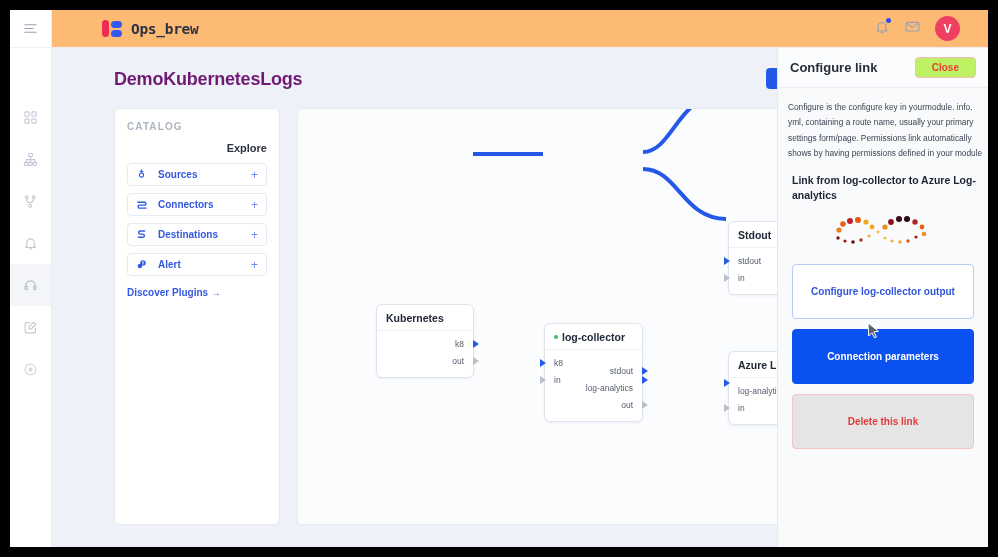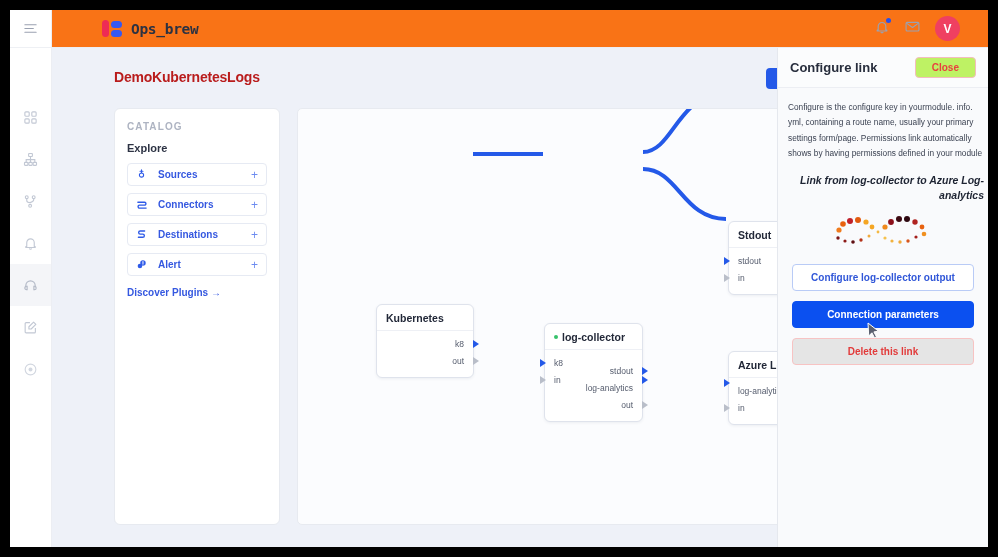--- a/index.html
+++ b/index.html
@@ -36,21 +36,21 @@
     color: #b9bfcc;
   }
   #rail .railitem.active { background: #f4f5f8; }
   #rail .railspacer { height: 48px; }
   #rail svg { display: block; }
 
   
   #topbar {
     position: absolute; left: 42px; top: 0;
     width: 936px; height: 38px;
-    background: #f97316;
+    background: #fdba74;
     border-bottom: 1px solid #eceef3;
     display: flex; align-items: center;
   }
   .brand { display: flex; align-items: center; margin-left: 50px; }
   .brand-mark { display: flex; align-items: center; gap: 2px; margin-right: 9px; }
   .bm-bar { width: 7px; height: 17px; border-radius: 3.5px; background: #ee2b55; }
   .bm-stack { display: flex; flex-direction: column; gap: 2px; }
   .bm-dot { width: 11px; height: 7px; border-radius: 4px; background: #3558f2; }
   .brand-text {
     font-size: 14.5px; font-weight: 700; color: #2c3242;
@@ -76,21 +76,21 @@
   #page {
     position: absolute; left: 42px; top: 38px;
     width: 936px; height: 499px;
     background: #eef1f8;
   }
   #pagehead {
     position: absolute; left: 0; top: 0; width: 936px; height: 54px;
   }
   #pagetitle {
     position: absolute; left: 62px; top: 21px;
-    font-size: 14px; font-weight: 700; color: #b91c1c; letter-spacing: -.2px;
+    font-size: 18px; font-weight: 700; color: #701a75; letter-spacing: -.2px;
   }
   #headbtns {
     position: absolute; right: 38px; top: 20px;
     display: flex; gap: 7px;
   }
   .hbtn {
     height: 21px; padding: 0 10px;
     background: #2459e8; color: #fff;
     border: none; border-radius: 4px;
     font-size: 10.5px; font-weight: 700;
@@ -117,21 +117,21 @@
     margin-bottom: 17px;
   }
   .searchbox input {
     border: none; outline: none; flex: 1;
     font-size: 10.5px; color: #707788;
     font-family: "Liberation Sans", sans-serif;
     background: transparent;
   }
   .searchbox input::placeholder { color: #868d9d; }
   .explore {
-    font-size: 11px; font-weight: 700; color: #2d3344; margin-bottom: 9px;
+    font-size: 11px; font-weight: 700; color: #2d3344; margin-bottom: 9px; text-align: right;
   }
   .cat-item {
     height: 23px; border: 1px solid #e6eaf3; border-radius: 4px;
     display: flex; align-items: center; padding: 0 8px;
     margin-bottom: 7px;
   }
   .cat-ico { width: 16px; color: #2e5ae8; display: flex; align-items: center; }
   .cat-name {
     font-size: 10px; font-weight: 700; color: #3558e0; margin-left: 6px;
   }
@@ -204,31 +204,30 @@
     font-size: 10px; font-weight: 700;
     padding: 4px 16px;
     font-family: "Liberation Sans", sans-serif;
   }
   #paneldesc {
     font-size: 8.3px; color: #3b4252; line-height: 1.85;
     padding: 12px 4px 0 10px;
   }
   #panelsub {
     font-size: 10.5px; font-weight: 700; color: #1e2433;
-    text-align: right; line-height: 1.35;
+    text-align: left; line-height: 1.35;
     padding: 12px 4px 0 14px;
-    font-style: italic;
   }
   #dots { height: 56px; position: relative; margin-top: 6px; }
   #dots svg { display: block; margin: 0 auto; }
   #panelbtns { padding: 0 14px; }
   .pbtn {
     display: block; width: 100%;
     border-radius: 4px; font-size: 10px; font-weight: 700;
-    padding: 7px 0; margin-bottom: 10px;
+    padding: 21px 0; margin-bottom: 10px;
     text-align: center;
     font-family: "Liberation Sans", sans-serif;
   }
   .pbtn.outline { background: #fff; border: 1px solid #b9cbf6; color: #3157d8; }
   .pbtn.solid   { background: #0b50f0; border: 1px solid #0b50f0; color: #fff; }
   .pbtn.danger  { background: #e5e5e5; border: 1px solid #f7c3c3; color: #e23b3b; }
 
   #cursor { position: absolute; left: 857px; top: 312px; pointer-events: none; }
 </style>
 </head>

